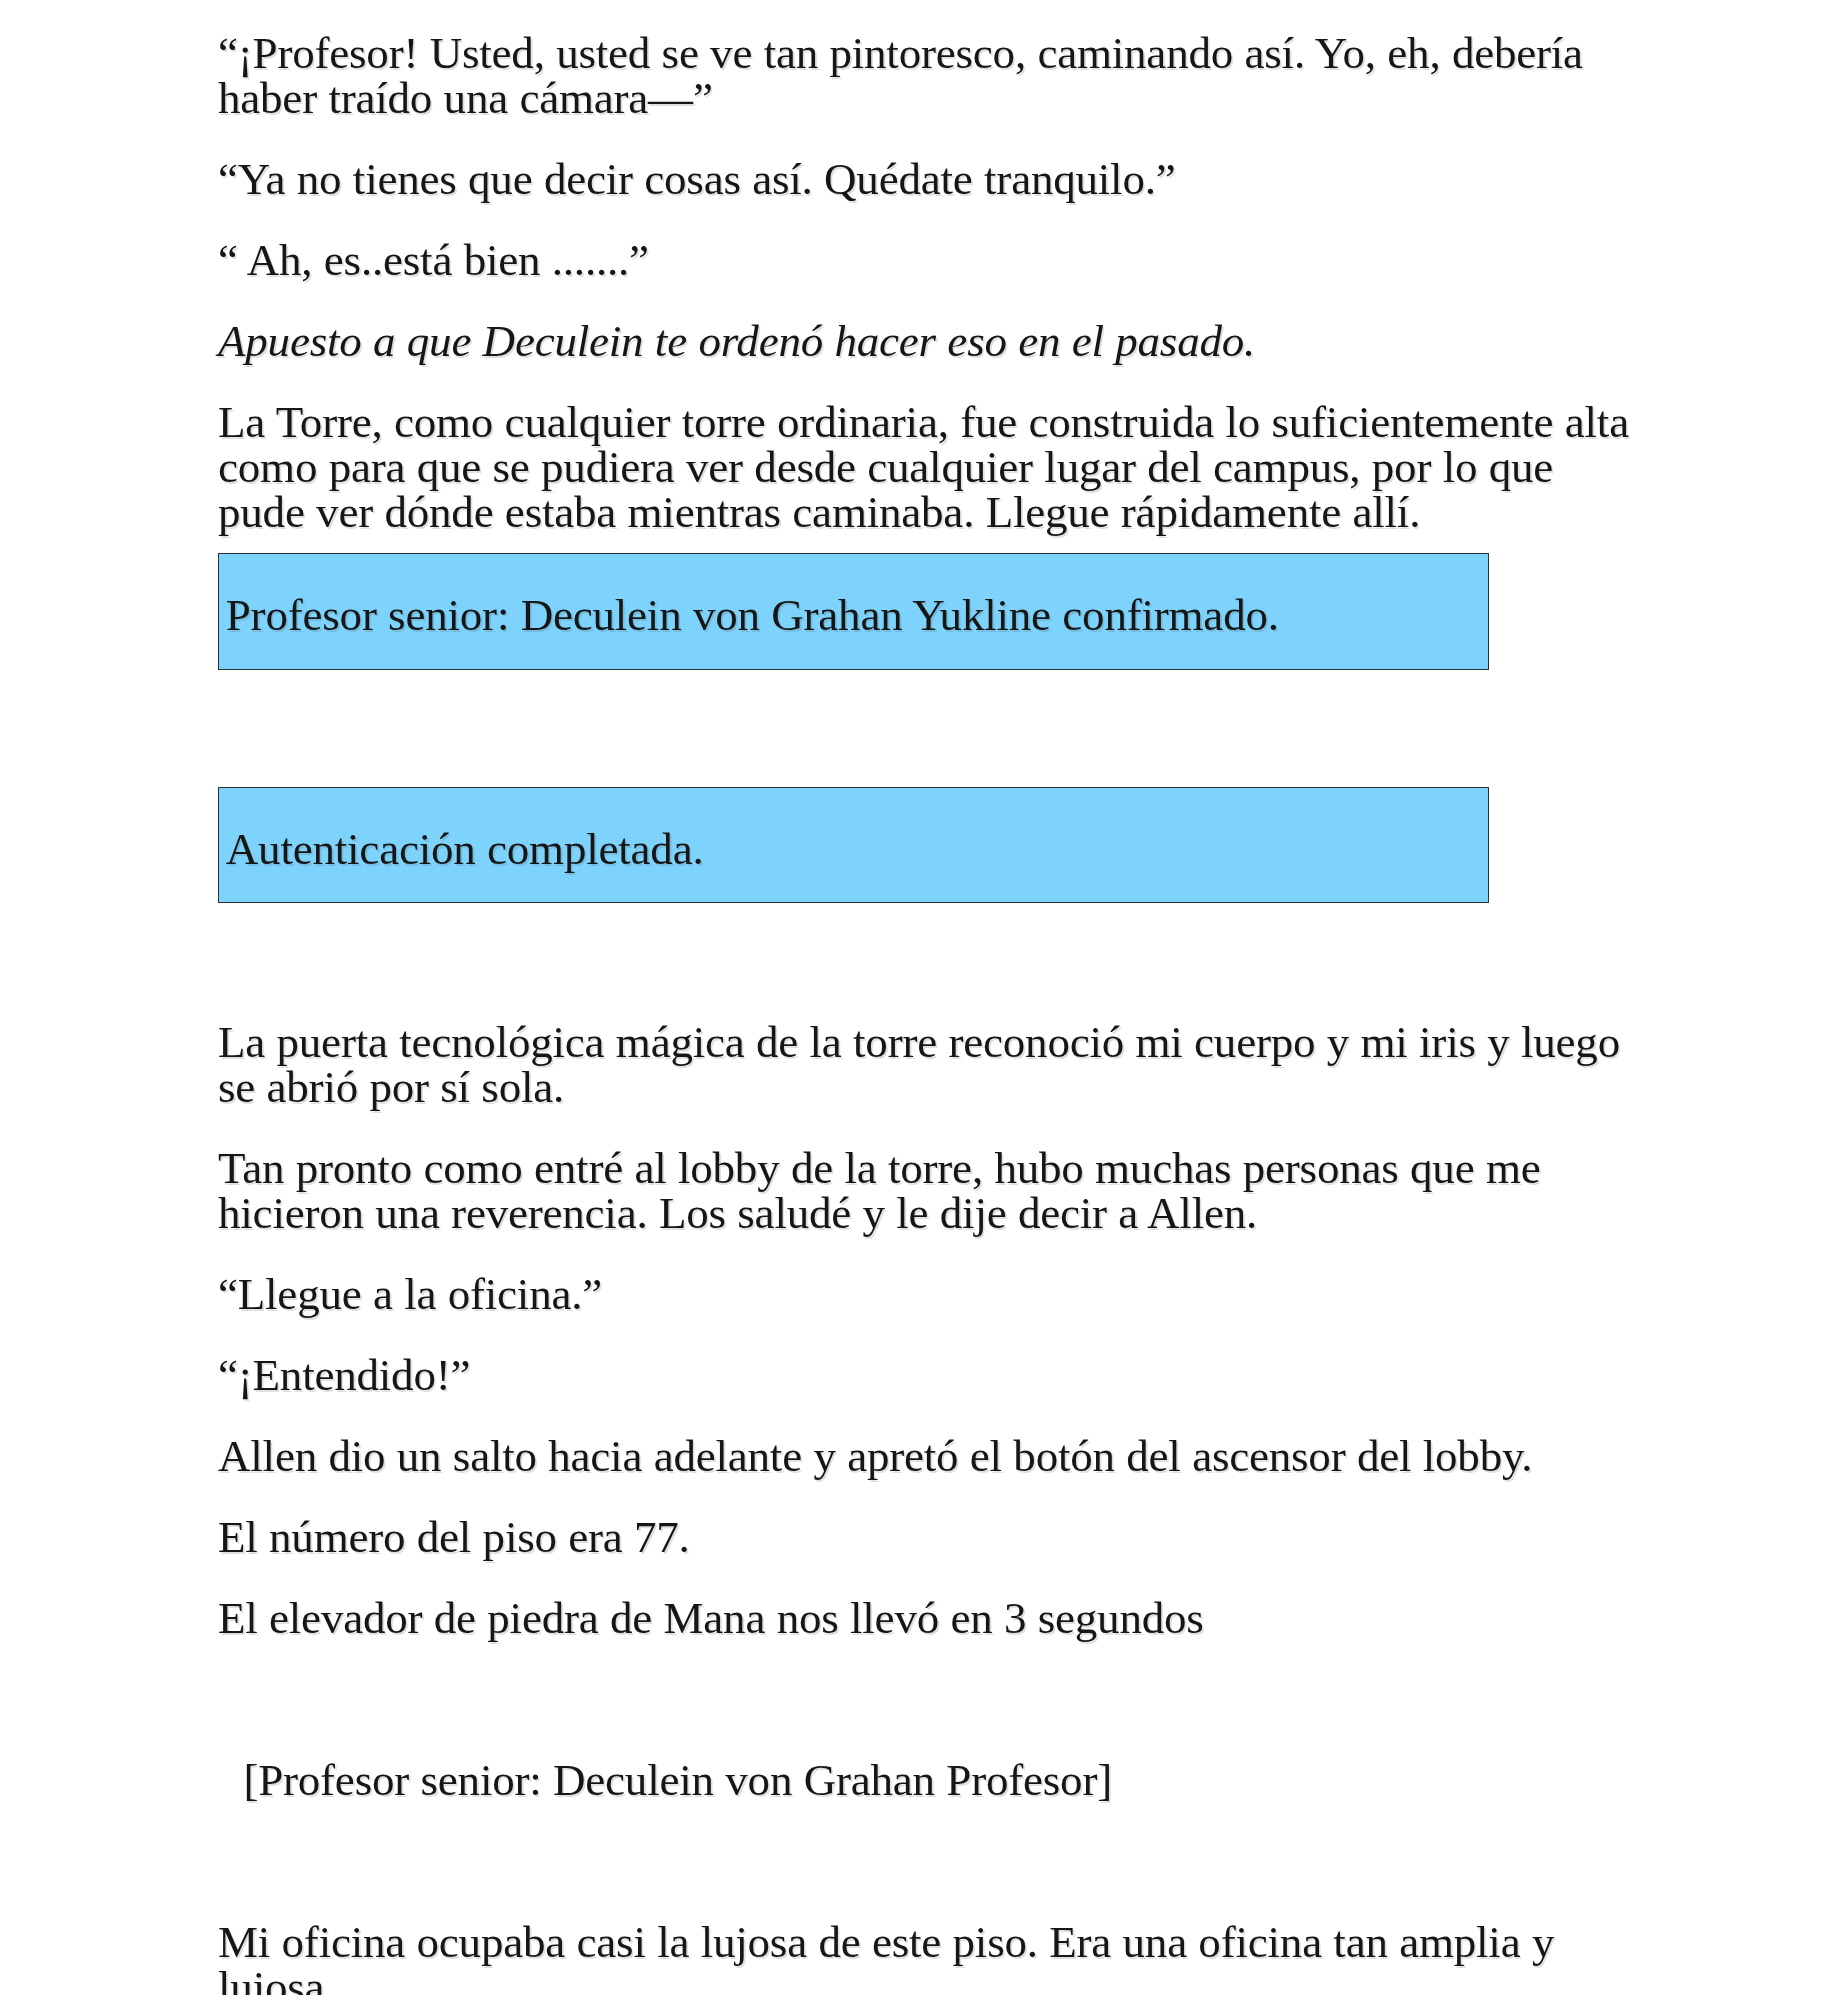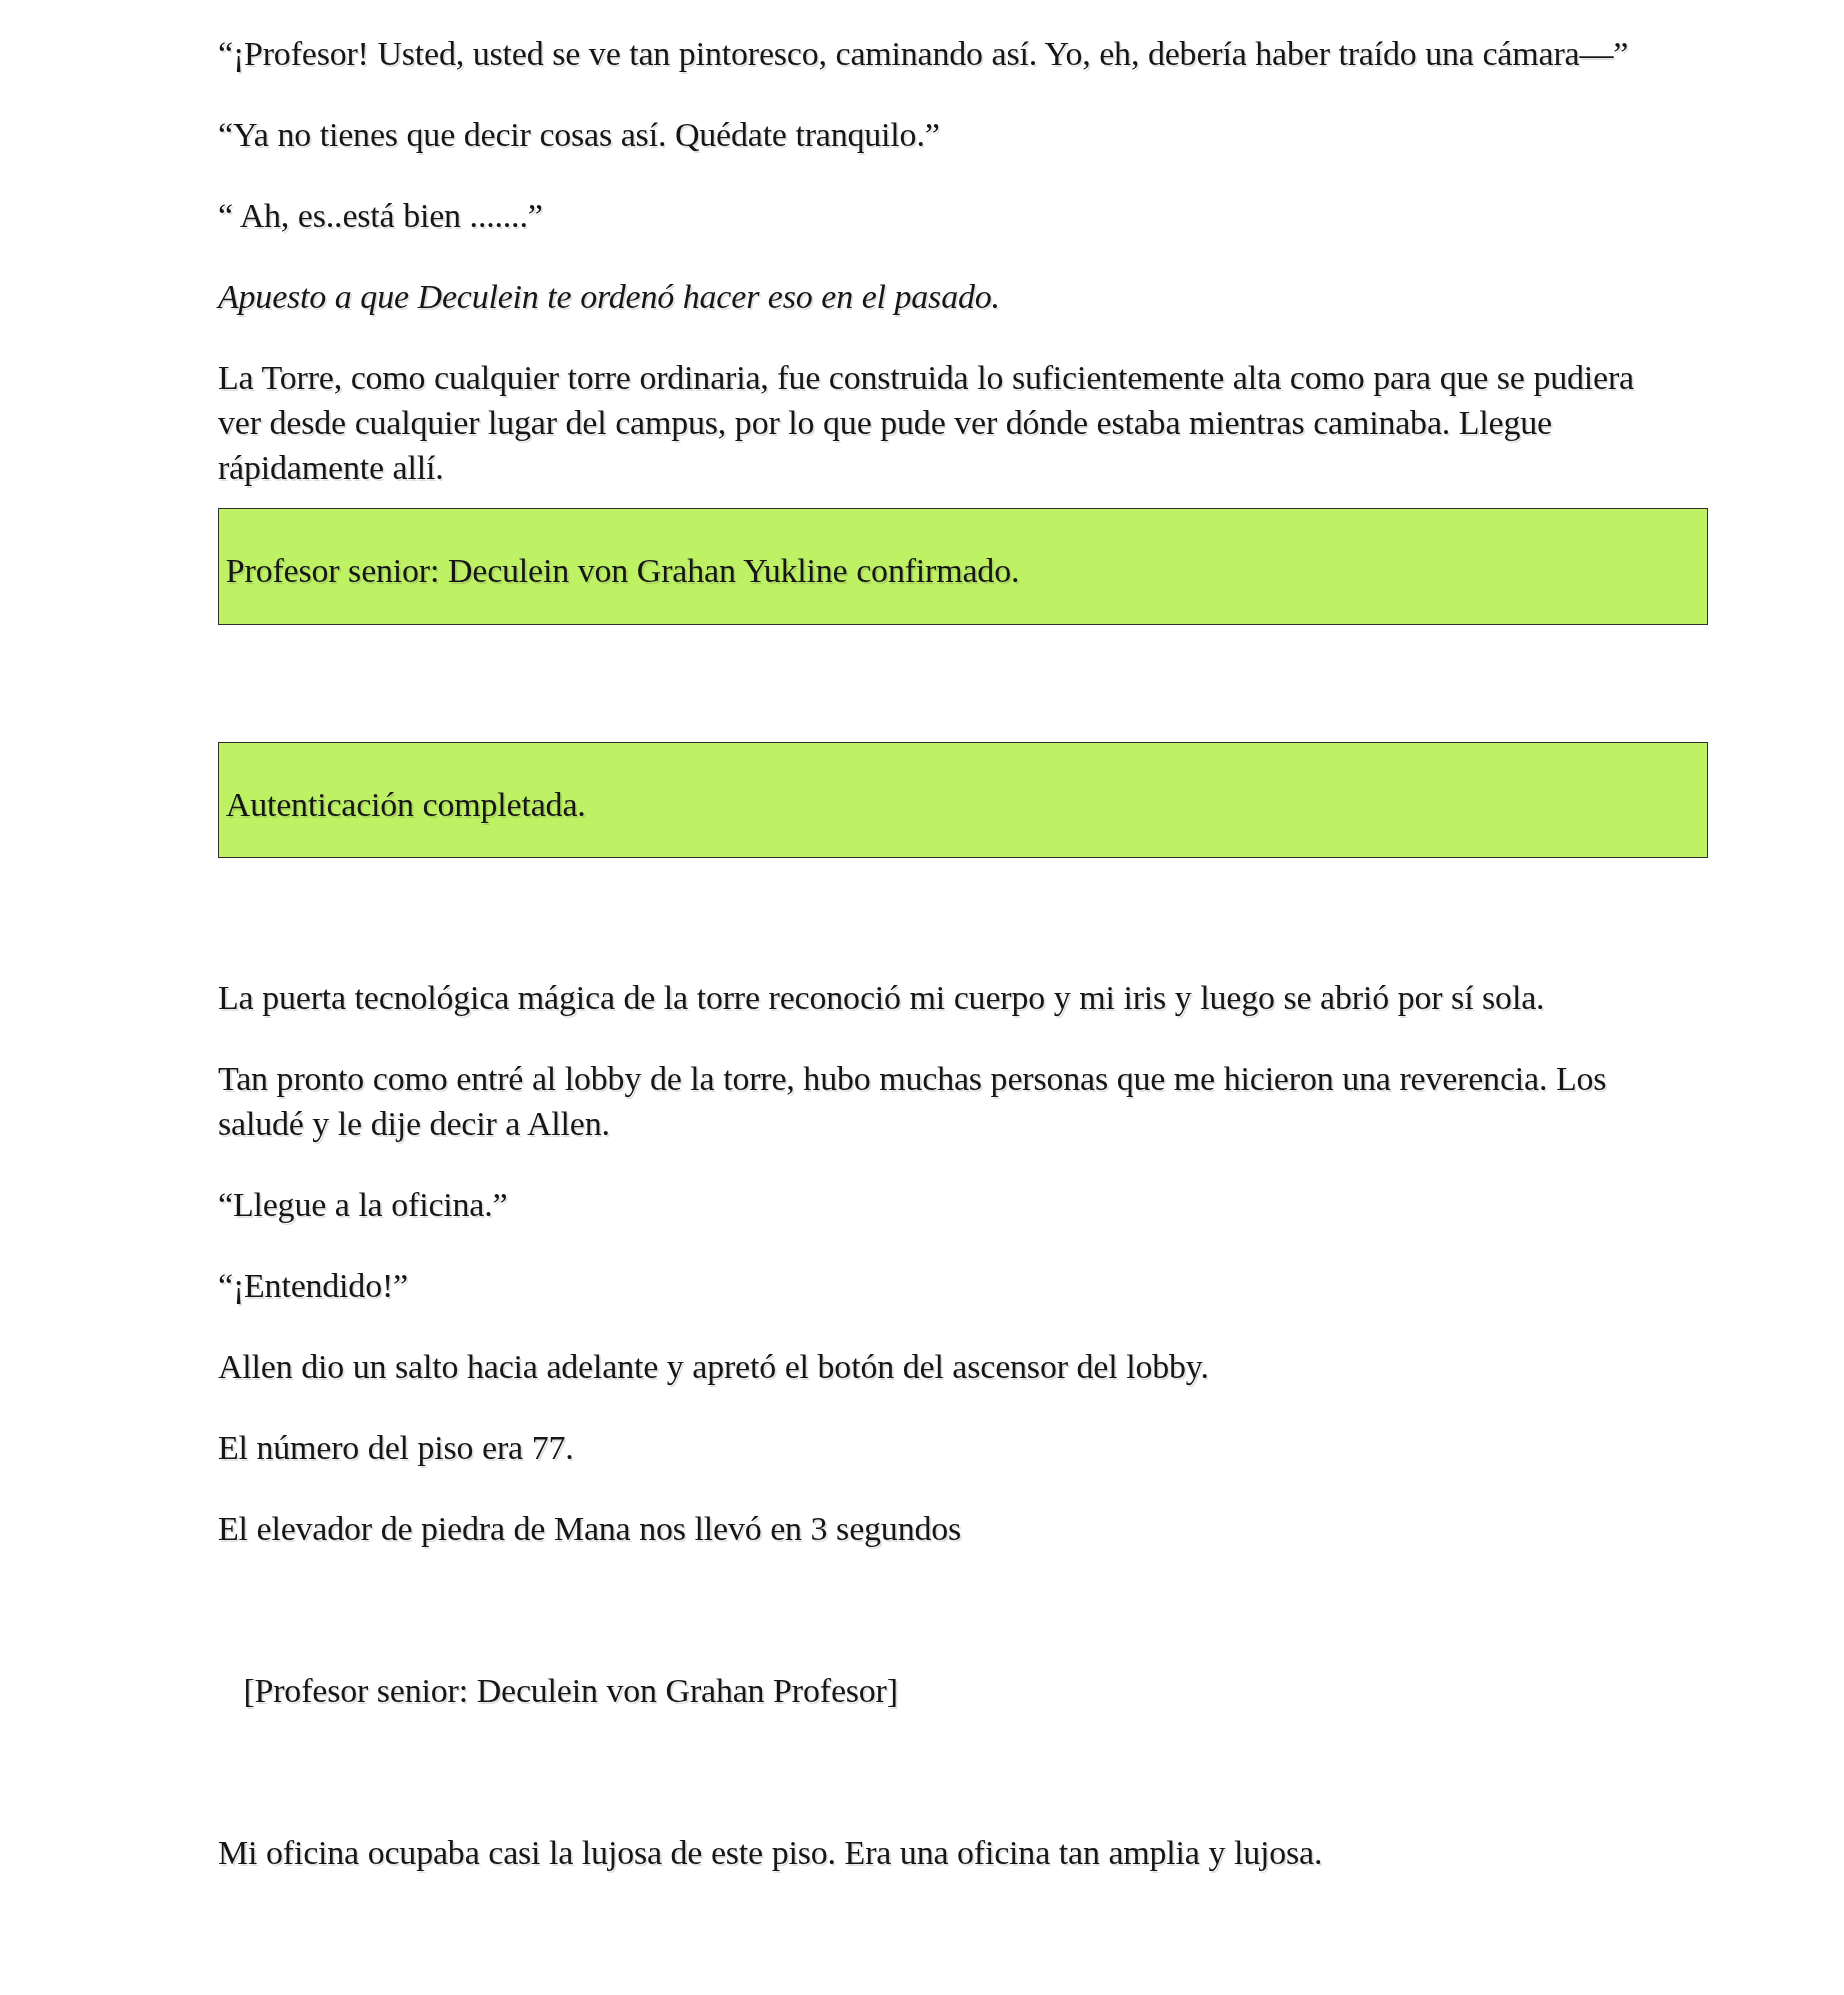--- a/index.html
+++ b/index.html
@@ -16,43 +16,43 @@
   .page {
     box-sizing: border-box;
     width: 1844px;
     min-height: 1995px;
     padding: 31px 0 0 218px;
     background: #ffffff;
   }
   .para {
     margin: 0 0 36px 0;
     width: 1424px;
-    font-size: 34px;
+    font-size: 45px;
     line-height: 45px;
     letter-spacing: -0.2px;
     text-shadow: 1.7px 1.7px 0 rgba(80,80,80,0.18);
     word-spacing: 0.4px;
   }
   .italic {
     font-style: italic;
   }
   .indent {
     text-indent: 25.4px;
   }
   .spacer {
     height: 45px;
     margin: 0 0 36px 0;
   }
   .status-box {
     box-sizing: border-box;
-    width: 1490px;
+    width: 1271px;
     border: 1.7px solid #2f2f2f;
     padding: 39px 8.5px 30.5px 6.8px;
     margin: 0 0 36px 0;
-    background: #bef264;
+    background: #7dd3fc;
   }
   .status-box.pull-up {
     margin-top: -18px;
   }
   .status-box .para {
     margin: 0;
     width: auto;
   }
 </style>
 </head>

